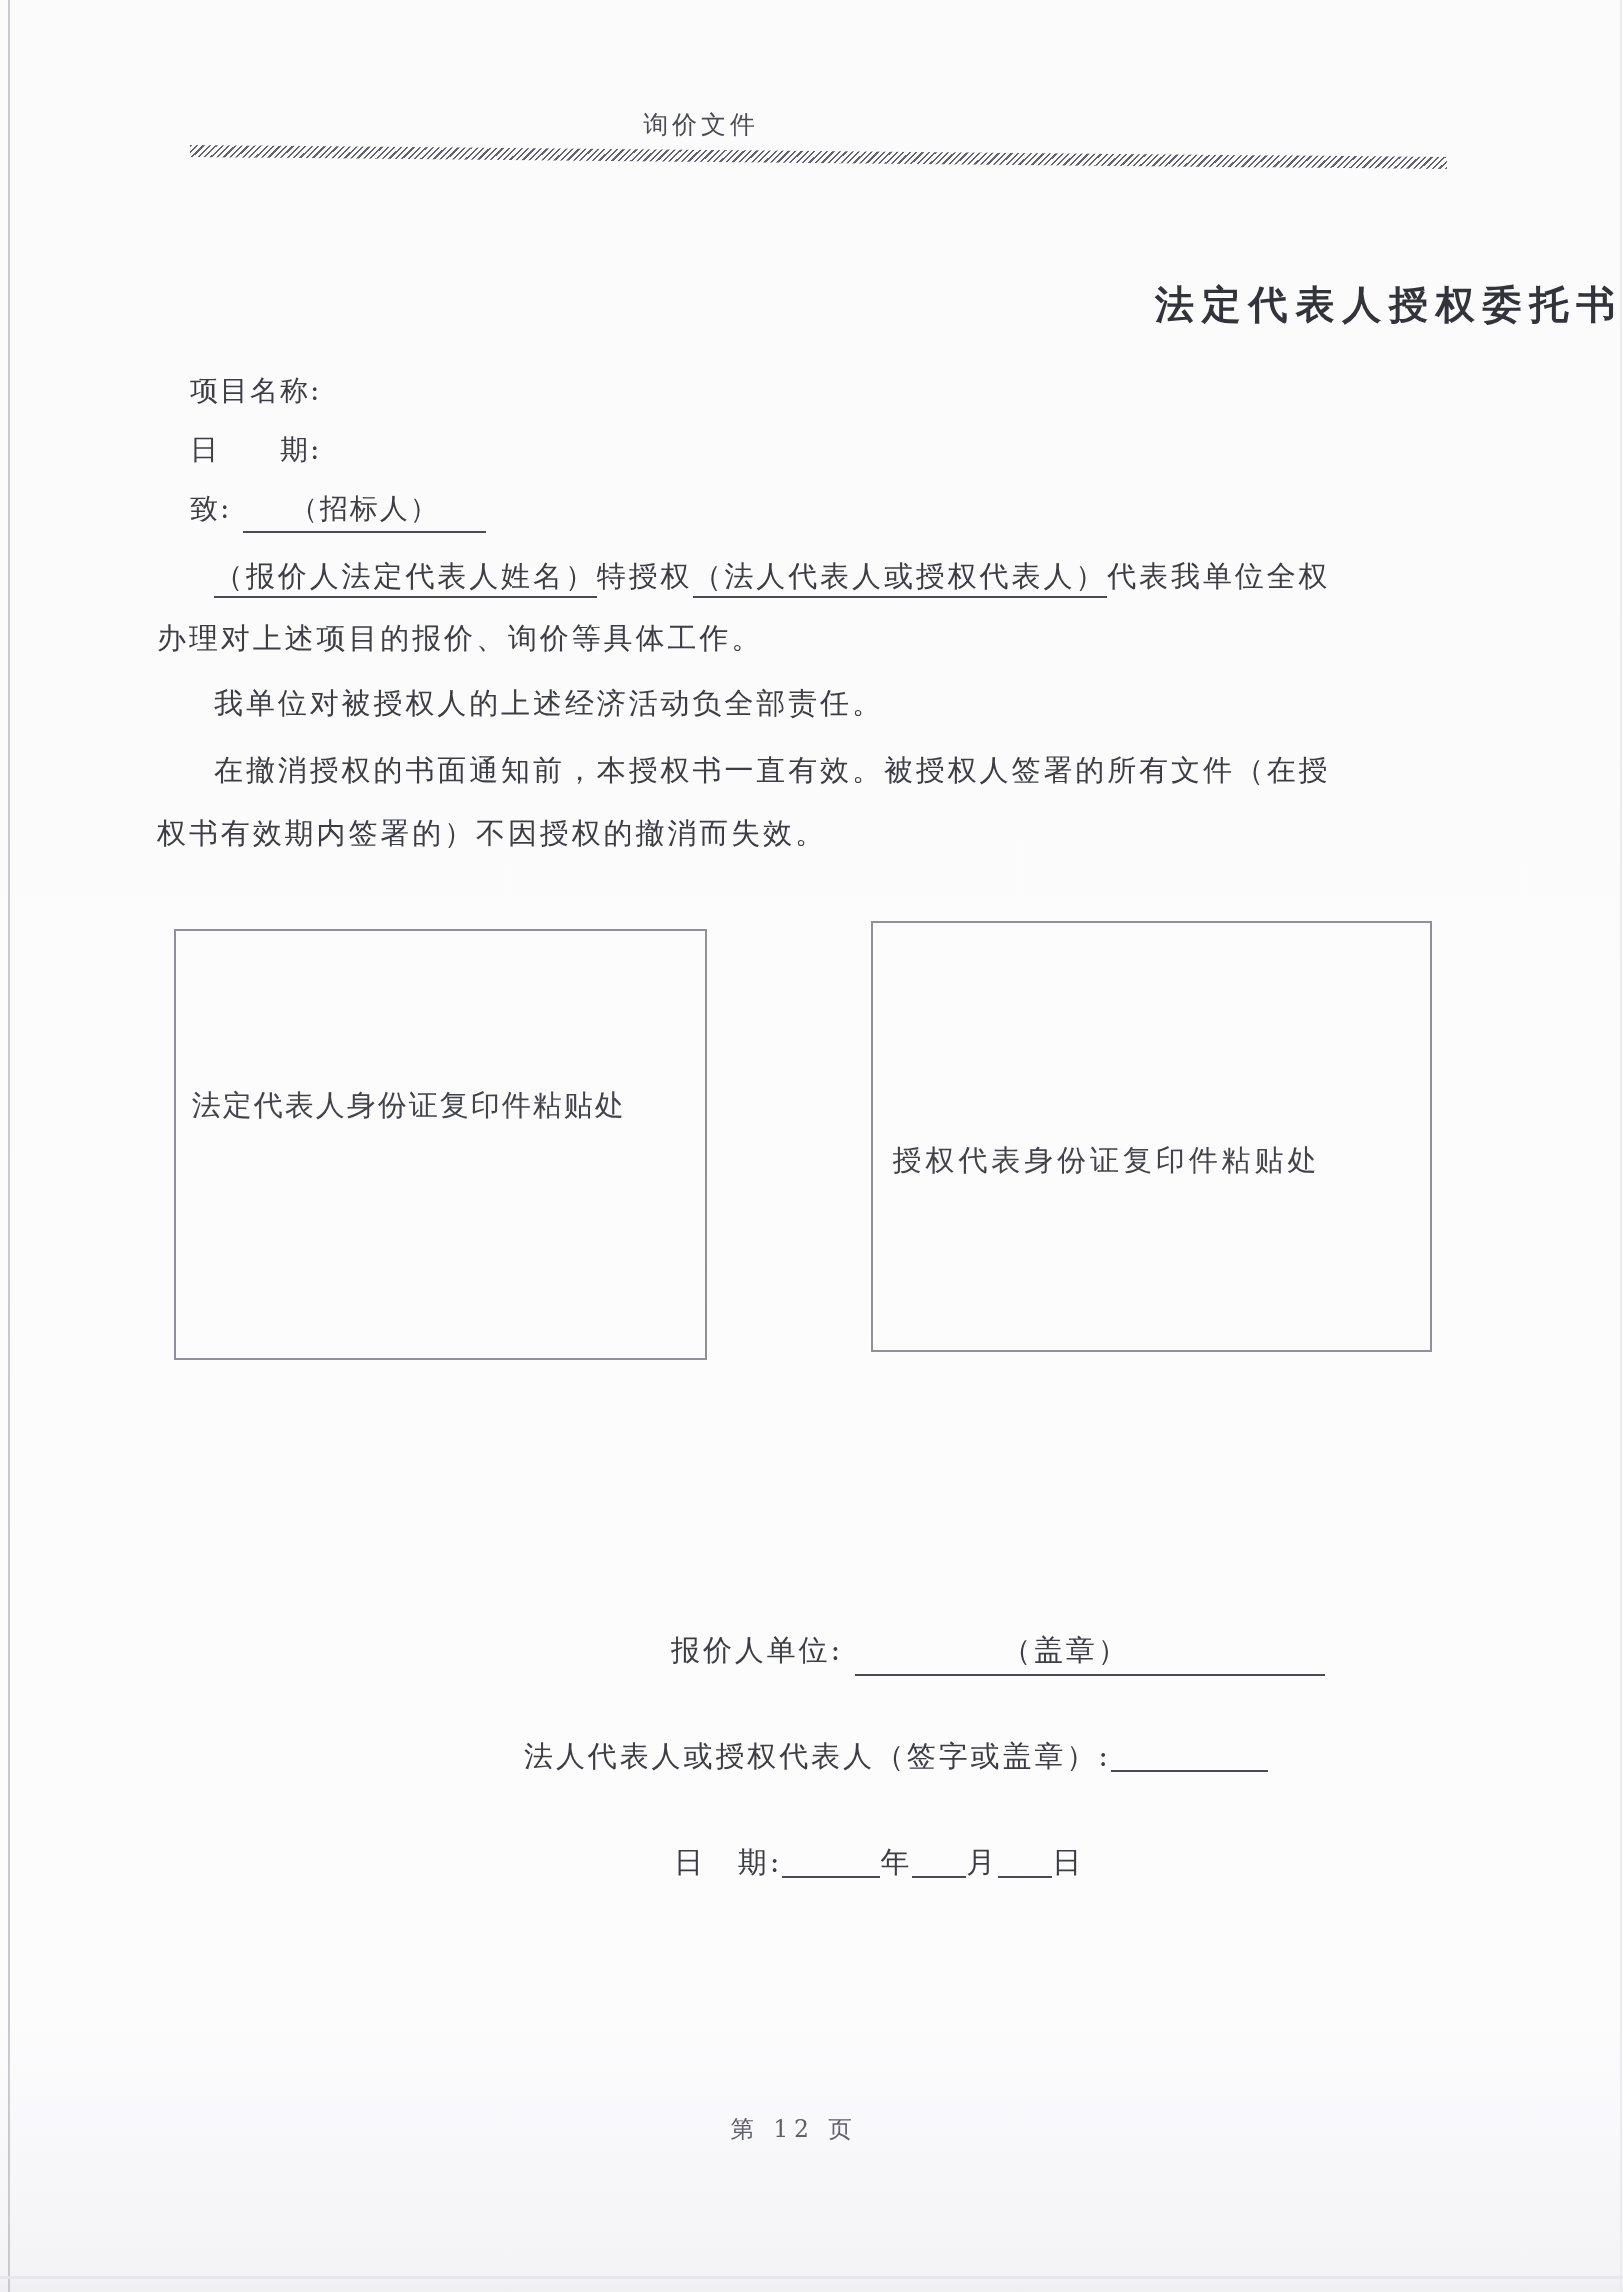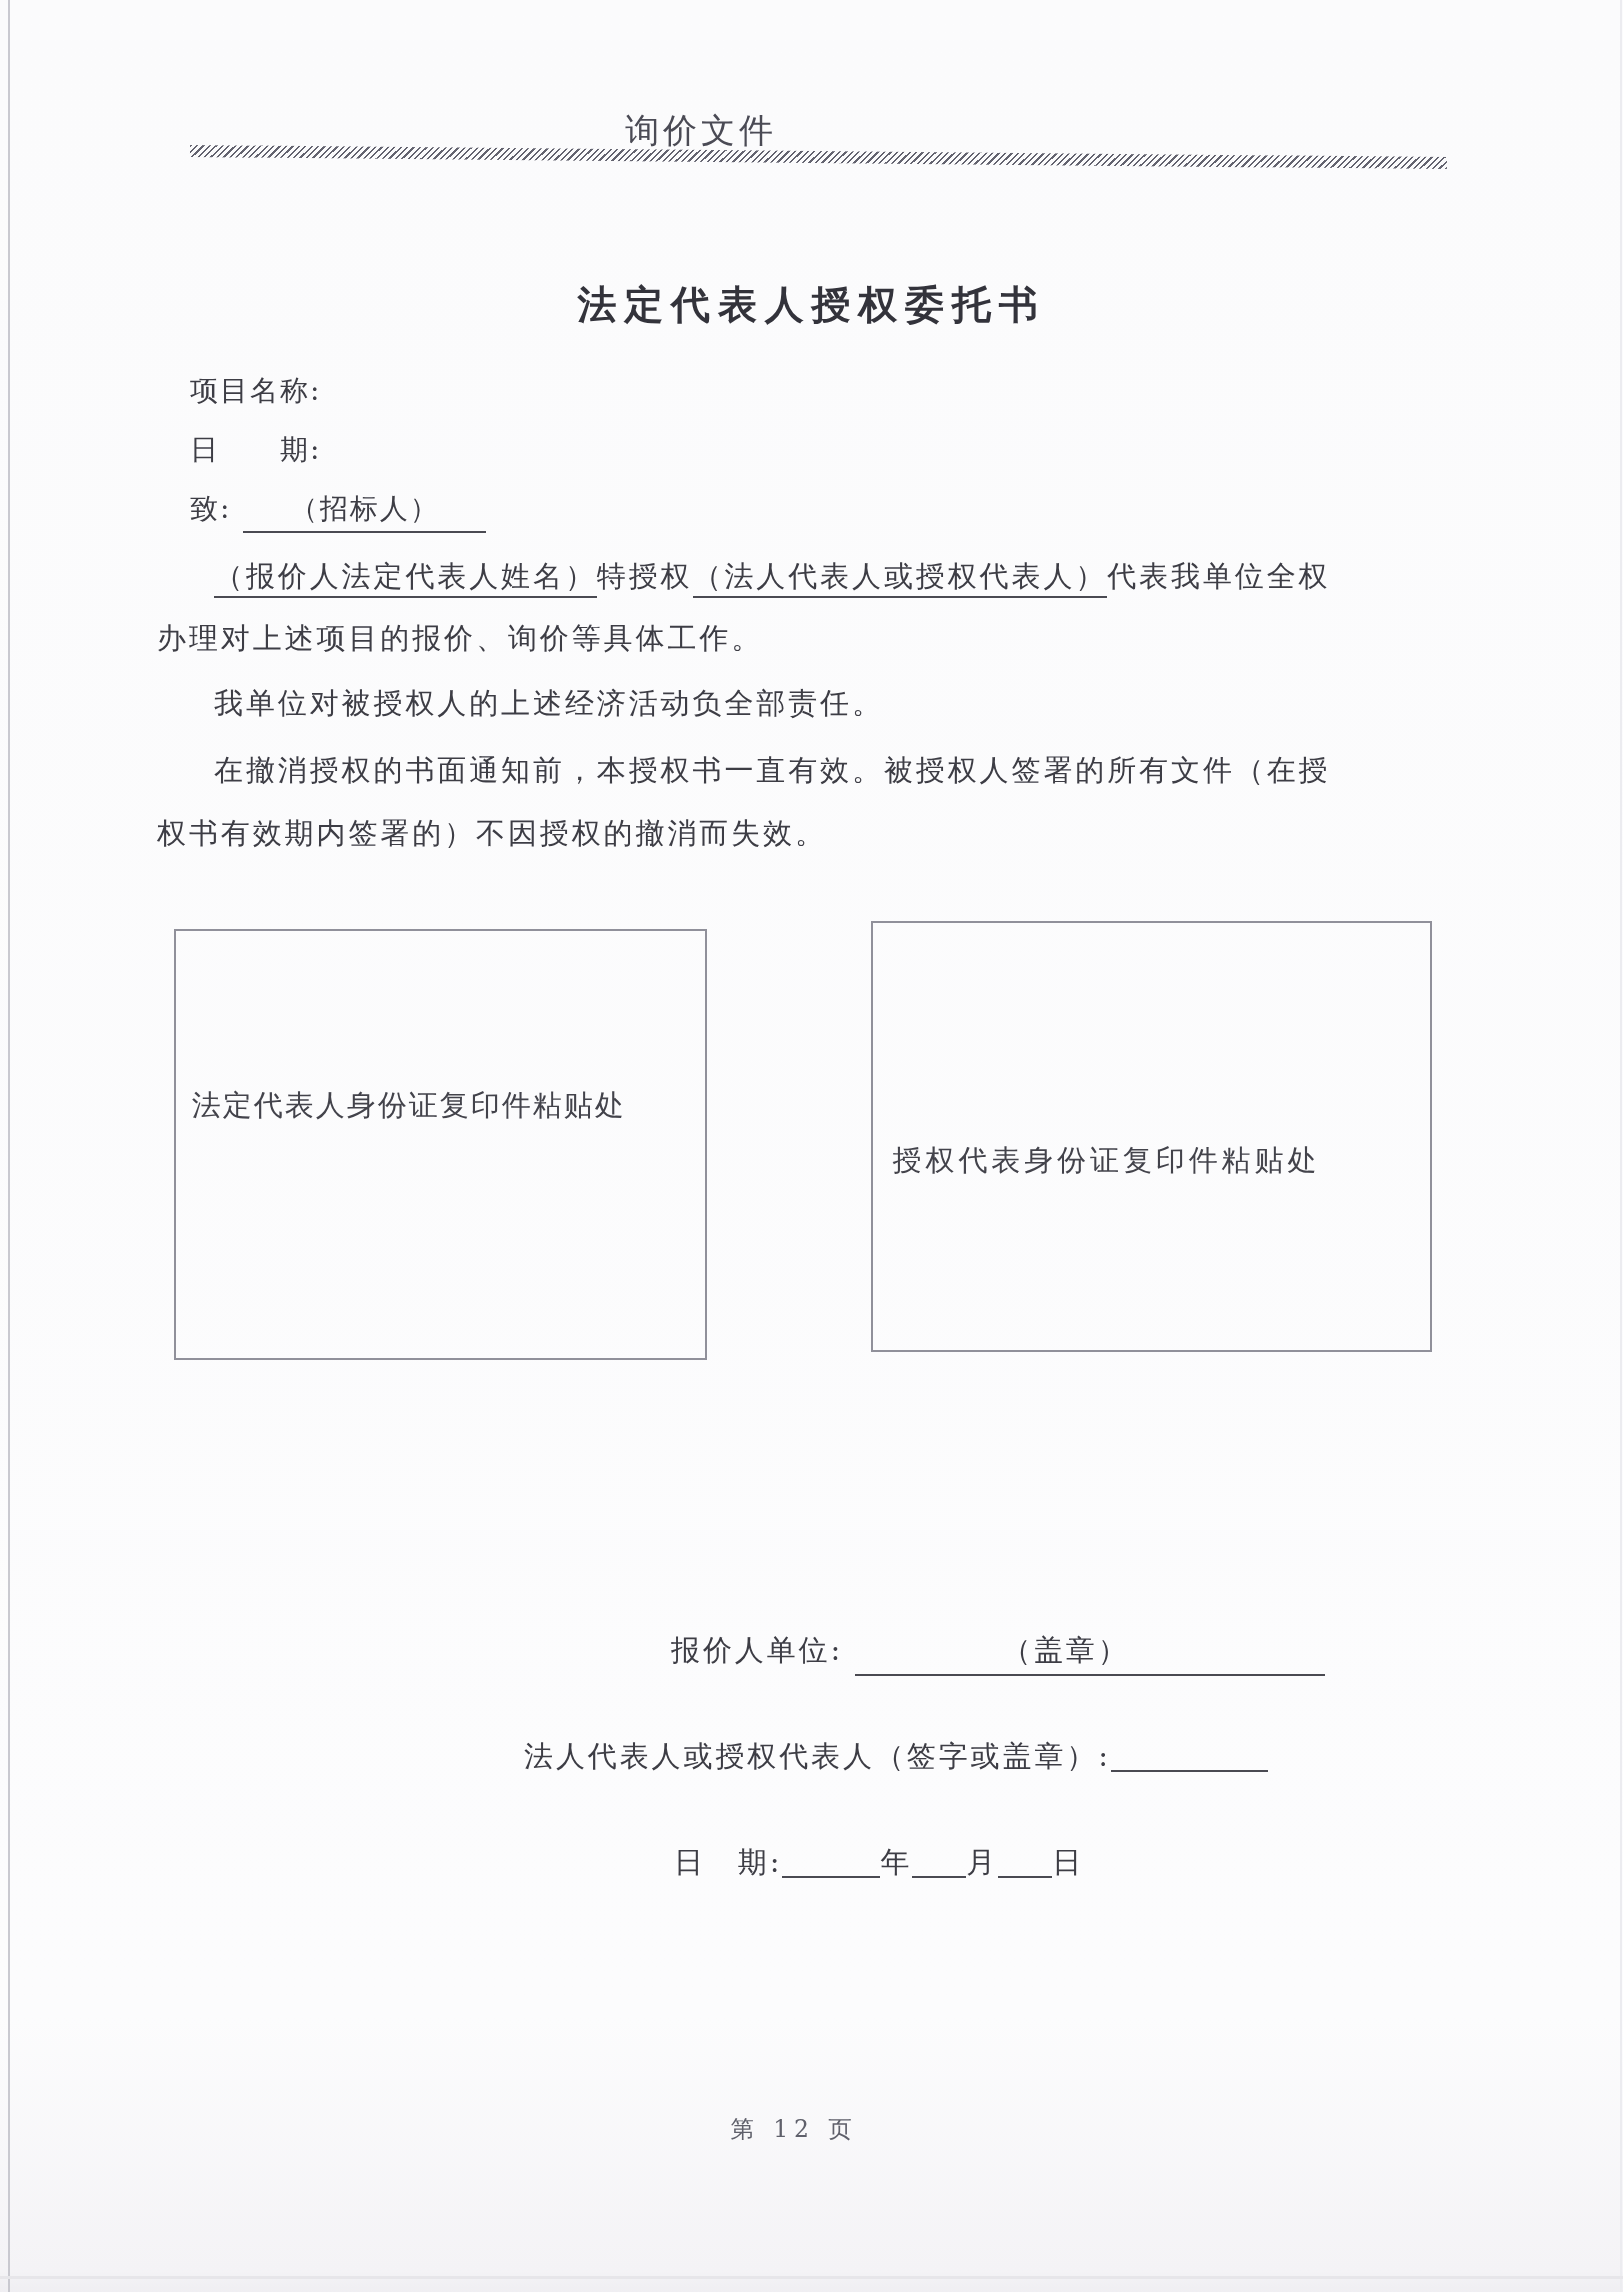--- a/index.html
+++ b/index.html
@@ -7,26 +7,26 @@
     position:relative;width:1623px;height:2293px;overflow:hidden;
     background:linear-gradient(180deg,#fbfbfc 0%,#fcfcfd 88%,#f4f3f6 99%,#efeef2 100%);
     font-family:"DejaVu Serif","Liberation Serif",serif;
     color:#3d3d45;
   }
   .edgeL{position:absolute;left:7.8px;top:0;width:2px;height:2293px;background:#c9c9d0;}
   .edgeR{position:absolute;right:1px;top:0;width:2px;height:2293px;background:#ececf0;}
   .edgeB{position:absolute;left:0;top:2276px;width:1623px;height:2.9px;background:#e7e6ea;}
 
   .hdr{position:absolute;top:108px;left:0;width:1402px;text-align:center;
-       font-size:34px;letter-spacing:3.9px;color:#4b4b55;}
+       font-size:25px;letter-spacing:3.9px;color:#4b4b55;}
   .hatch{position:absolute;left:190px;top:145px;width:1257px;height:11.8px;
        background:repeating-linear-gradient(135deg,#63636f 0 1.6px,rgba(0,0,0,0) 1.6px 4.5px);
        transform:rotate(0.55deg);transform-origin:0 50%;}
 
-  .title{position:absolute;top:278px;left:0;width:1623px;text-align:center;
+  .title{position:absolute;top:278px;left:0;width:1623px;text-align:right;
        font-size:39px;font-weight:600;letter-spacing:7.8px;color:#33333b;}
 
   .fieldrow{position:absolute;font-size:28px;letter-spacing:2px;white-space:nowrap;}
   #rowProject{left:190px;top:372px;}
   #rowDate{left:190px;top:431px;}
   #rowTo{left:190px;top:490px;}
   .to-blank{display:inline-block;min-width:243px;border-bottom:2px solid #4a4a52;
        text-align:center;margin-left:11.8px;padding-bottom:2.9px;}
 
   .bodyline{position:absolute;font-size:29px;letter-spacing:2.9px;white-space:nowrap;color:#3d3d45;}

